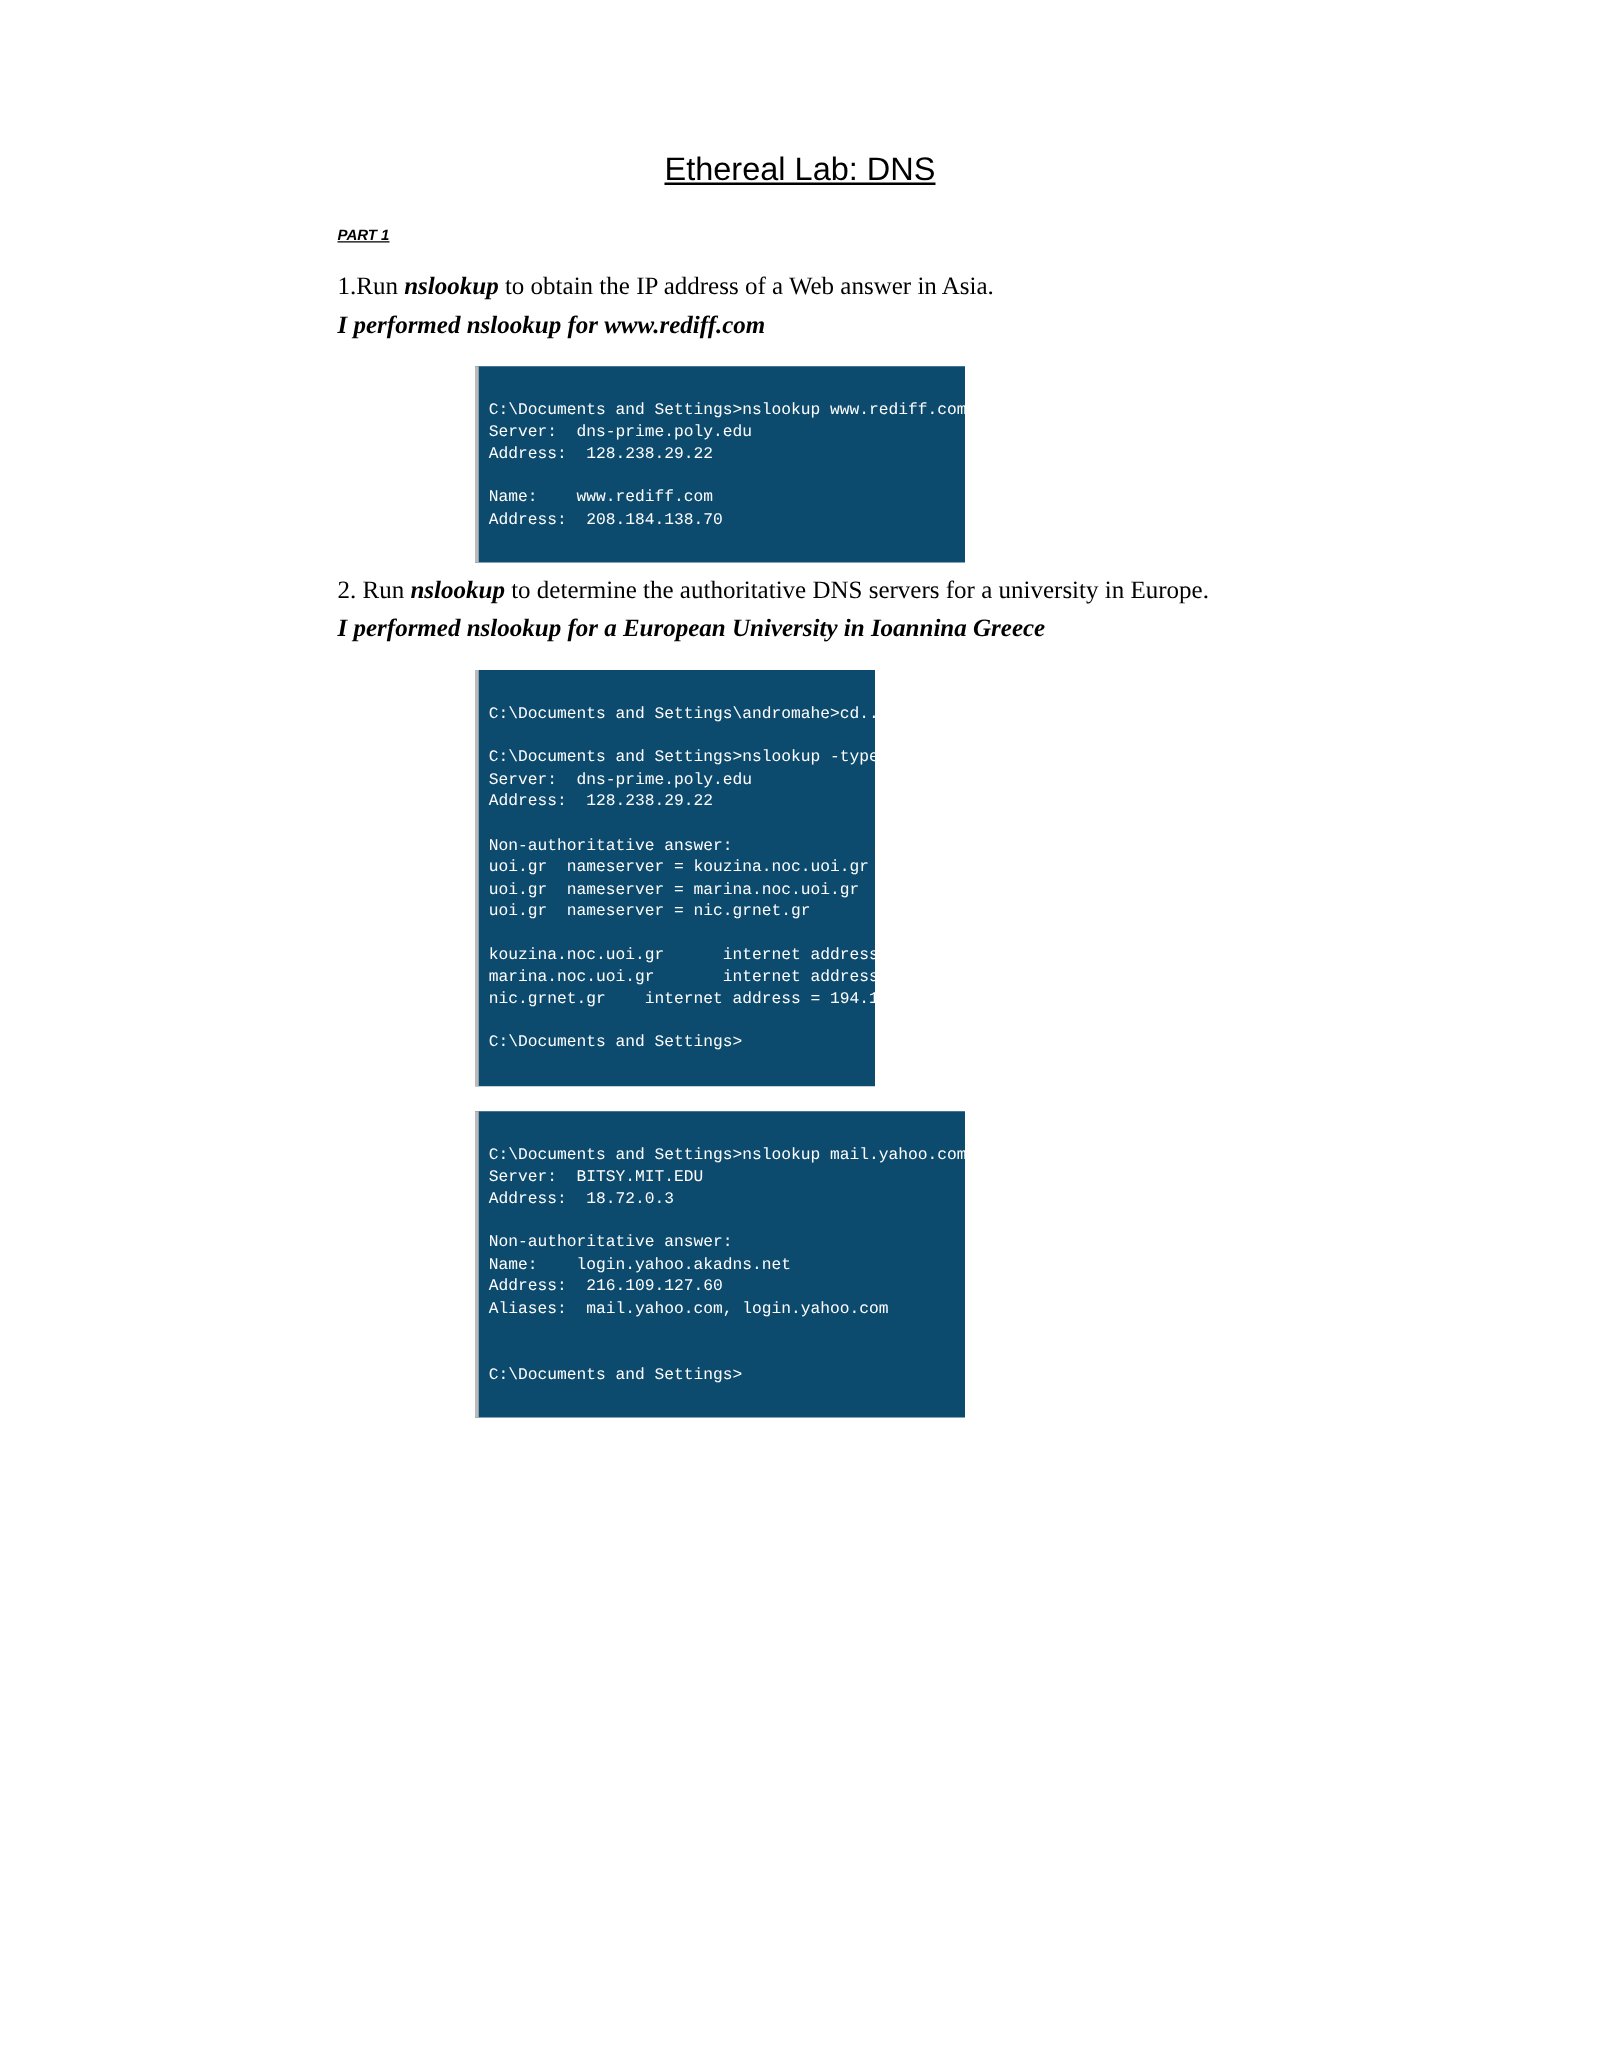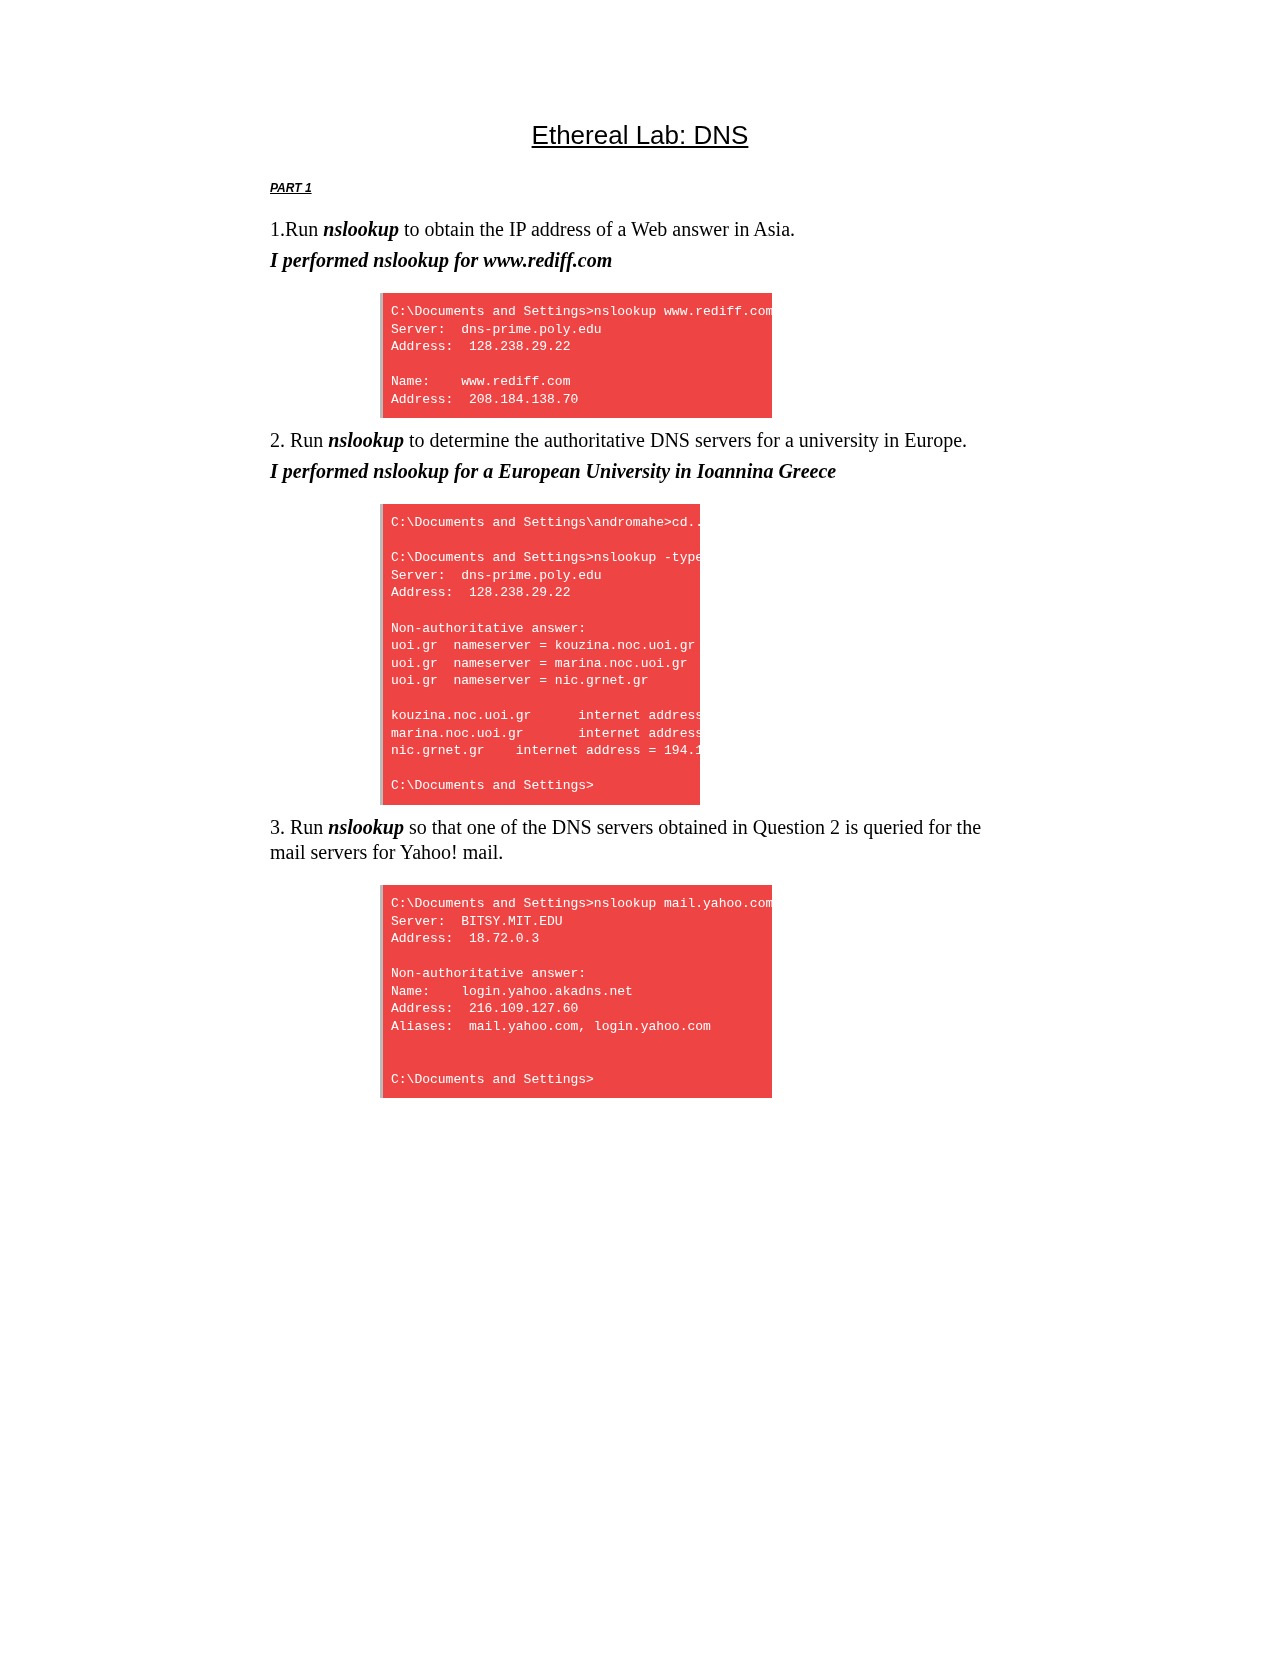--- a/index.html
+++ b/index.html
@@ -32,27 +32,27 @@
     font-size: 12px;
     margin: 18px 0 22px 0;
   }
   p.body {
     font-size: 20px;
     margin: 6px 0;
     line-height: 1.25;
   }
   .italic { font-style: italic; font-weight: bold; }
   .terminal {
-    background: #ef4444;
+    background: #0c4a6e;
     color: #fff;
     font-family: "Courier New", Courier, monospace;
     font-size: 13px;
     line-height: 1.35;
     white-space: pre;
-    padding: 10px 8px;
+    padding: 26px 8px;
     margin: 20px 0 10px 110px;
     width: 392px;
     box-sizing: border-box;
     overflow: hidden;
     border-left: 3px solid #bbb;
   }
   .caption {
     font-size: 20px;
     text-align: left;
     margin: 10px 0 28px 150px;
@@ -94,23 +94,20 @@
 uoi.gr  nameserver = kouzina.noc.uoi.gr
 uoi.gr  nameserver = marina.noc.uoi.gr
 uoi.gr  nameserver = nic.grnet.gr
 
 kouzina.noc.uoi.gr      internet address = 195.130.120.110
 marina.noc.uoi.gr       internet address = 195.130.120.120
 nic.grnet.gr    internet address = 194.177.210.210
 
 C:\Documents and Settings&gt;</div>
 
-  <p class="body">
-    <span>3. Run </span><span class="italic">nslookup</span><span> so that one of the DNS servers obtained in Question 2 is queried for the mail servers for Yahoo! mail.</span>
-  </p>
 
   <div class="terminal" style="width:392px;">C:\Documents and Settings&gt;nslookup mail.yahoo.com bitsy.mit.edu
 Server:  BITSY.MIT.EDU
 Address:  18.72.0.3
 
 Non-authoritative answer:
 Name:    login.yahoo.akadns.net
 Address:  216.109.127.60
 Aliases:  mail.yahoo.com, login.yahoo.com
 

